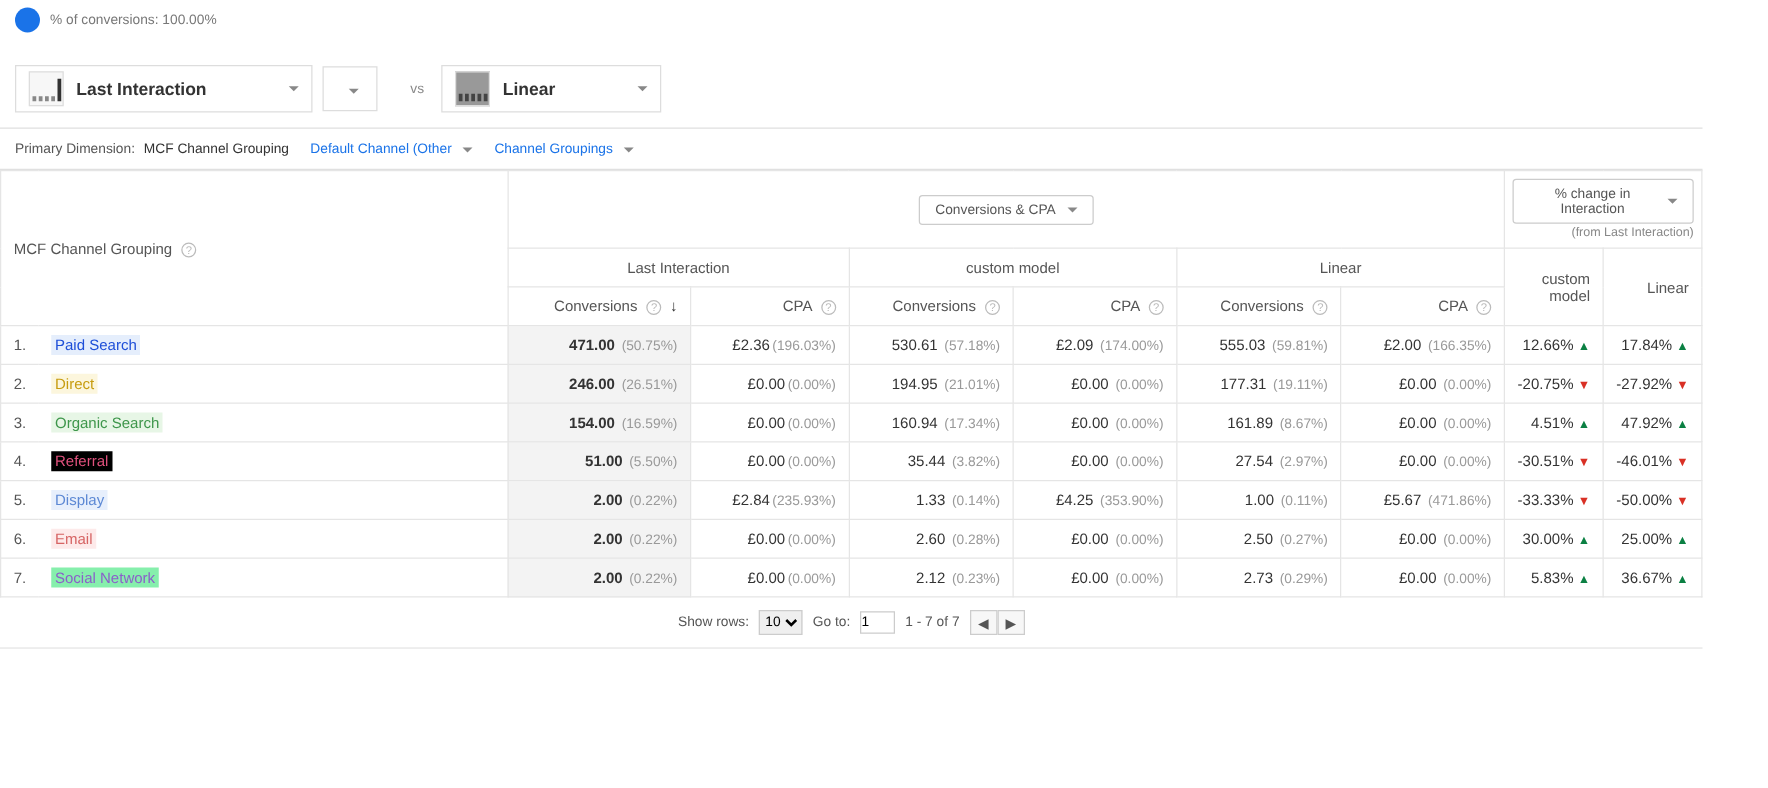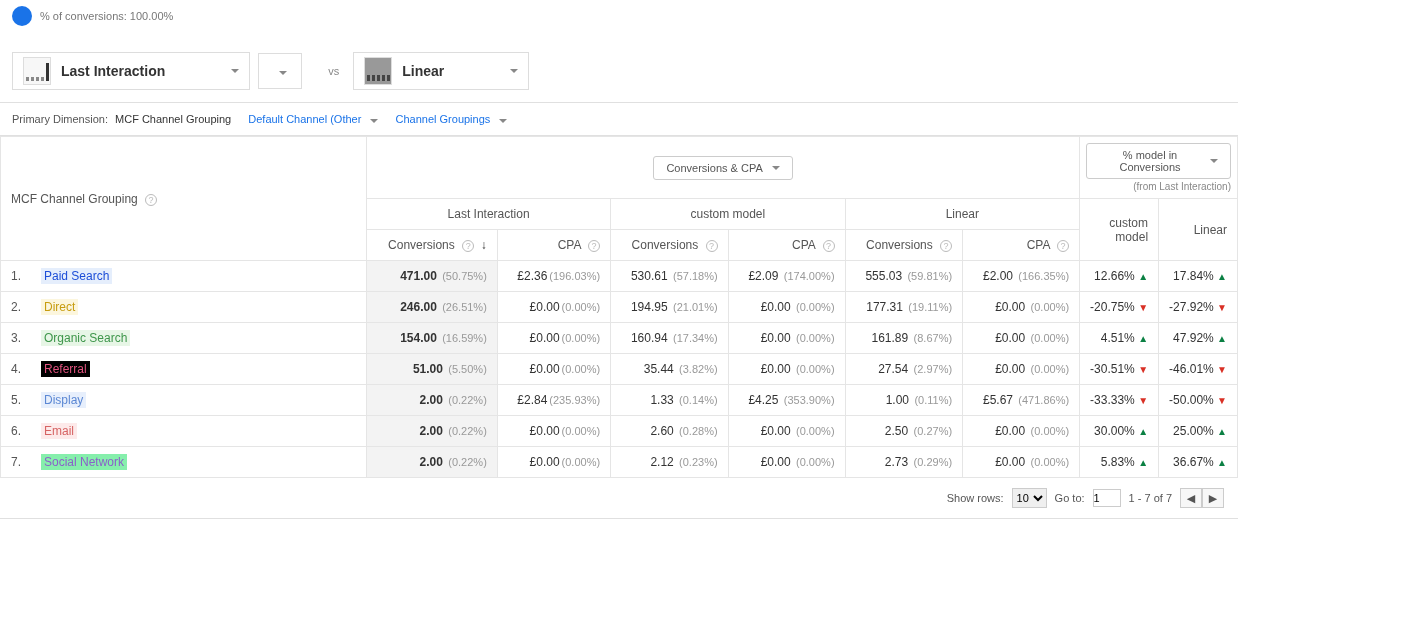--- a/index.html
+++ b/index.html
@@ -1,17 +1,17 @@
 <!DOCTYPE html>
 <html><head>
 <meta charset="utf-8">
 <style>
 * { box-sizing: border-box; margin: 0; padding: 0; }
 body { font-family: Arial, sans-serif; font-size: 12px; color: #333; background: #fff; }
-.container { width: 1238px; }
+.container { width: 1362px; }
 
 .top-row { display: flex; align-items: center; padding: 6px 12px; }
 .pie-icon { width: 20px; height: 20px; border-radius: 50%; background: #1a73e8; margin-right: 8px; }
 .pct-label { color: #777; font-size: 11px; }
 
 .model-row { display: flex; align-items: center; padding: 20px 12px 12px; border-bottom: 1px solid #e0e0e0; margin-bottom: 0; }
 .model-sel { display: flex; align-items: center; border: 1px solid #ddd; padding: 4px 10px; margin-right: 8px; background: #fff; cursor: pointer; }
 .model-icon { width: 28px; height: 28px; background: #f7f7f7; border: 1px solid #ddd; margin-right: 10px; position: relative; display: flex; align-items: flex-end; justify-content: center; gap: 2px; padding-bottom: 3px; }
 .model-icon.linear { background: #999; }
 .bar { width: 3px; background: #888; }
@@ -55,21 +55,21 @@
 .tag-social { background: #86efac; color: #8a60c9; }
 
 td.num { text-align: right; white-space: nowrap; }
 .pct { color: #999; font-size: 11px; margin-left: 2px; }
 td.conv1 { background: #f3f3f3; }
 .up { color: #0b8043; font-size: 10px; }
 .down { color: #d93025; font-size: 10px; }
 .change { font-size: 12px; }
 .sub-note { text-align: right; font-size: 10px; color: #888; padding-top: 2px; }
 
-.footer { display: flex; align-items: center; justify-content: flex-end; padding: 10px 14px; font-size: 11px; color: #555; border-bottom: 1px solid #e0e0e0; gap: 8px; }
+.footer { display: flex; align-items: center; justify-content: center; padding: 10px 14px; font-size: 11px; color: #555; border-bottom: 1px solid #e0e0e0; gap: 8px; }
 .footer select, .footer input { border: 1px solid #ccc; padding: 2px 0; font-size: 11px; }
 .footer .nav-btn { border: 1px solid #ccc; background: #f7f7f7; width: 22px; height: 20px; cursor: pointer; display: inline-flex; align-items: center; justify-content: center; }
 .footer .nav-group { display: flex; }
 </style>
 </head>
 <body>
 
 <div class="container">
 
   <div class="top-row">
@@ -116,21 +116,21 @@
     <thead>
       <tr>
         <th rowspan="3" colspan="2" style="text-align:left;vertical-align:middle;width:338px">
           <span>MCF Channel Grouping</span>
           <span class="help">?</span>
         </th>
         <th colspan="6" class="hdr1">
           <span class="hdr-pill"><span>Conversions &amp; CPA</span>&nbsp;<span class="caret"></span></span>
         </th>
         <th colspan="2" class="hdr1" style="padding:6px">
-          <span class="hdr-pill"><span>% model in Conversions</span>&nbsp;<span class="caret"></span></span>
+          <span class="hdr-pill"><span>% change in Interaction</span>&nbsp;<span class="caret"></span></span>
           <div class="sub-note">(from Last Interaction)</div>
         </th>
       </tr>
       <tr>
         <th colspan="2" class="col-h">Last Interaction</th>
         <th colspan="2" class="col-h">custom model</th>
         <th colspan="2" class="col-h">Linear</th>
         <th rowspan="2" class="sub-h" style="width:78px"><span>custom model</span></th>
         <th rowspan="2" class="sub-h" style="width:78px"><span>Linear</span></th>
       </tr>

